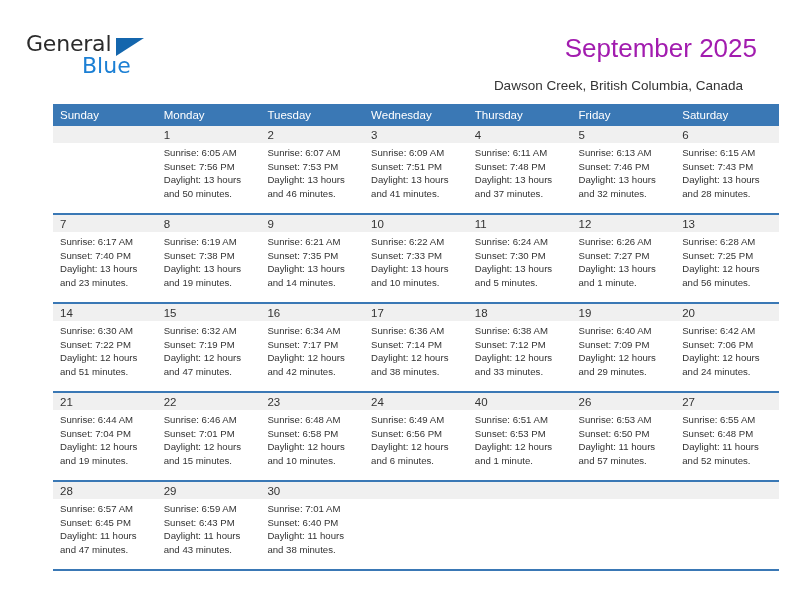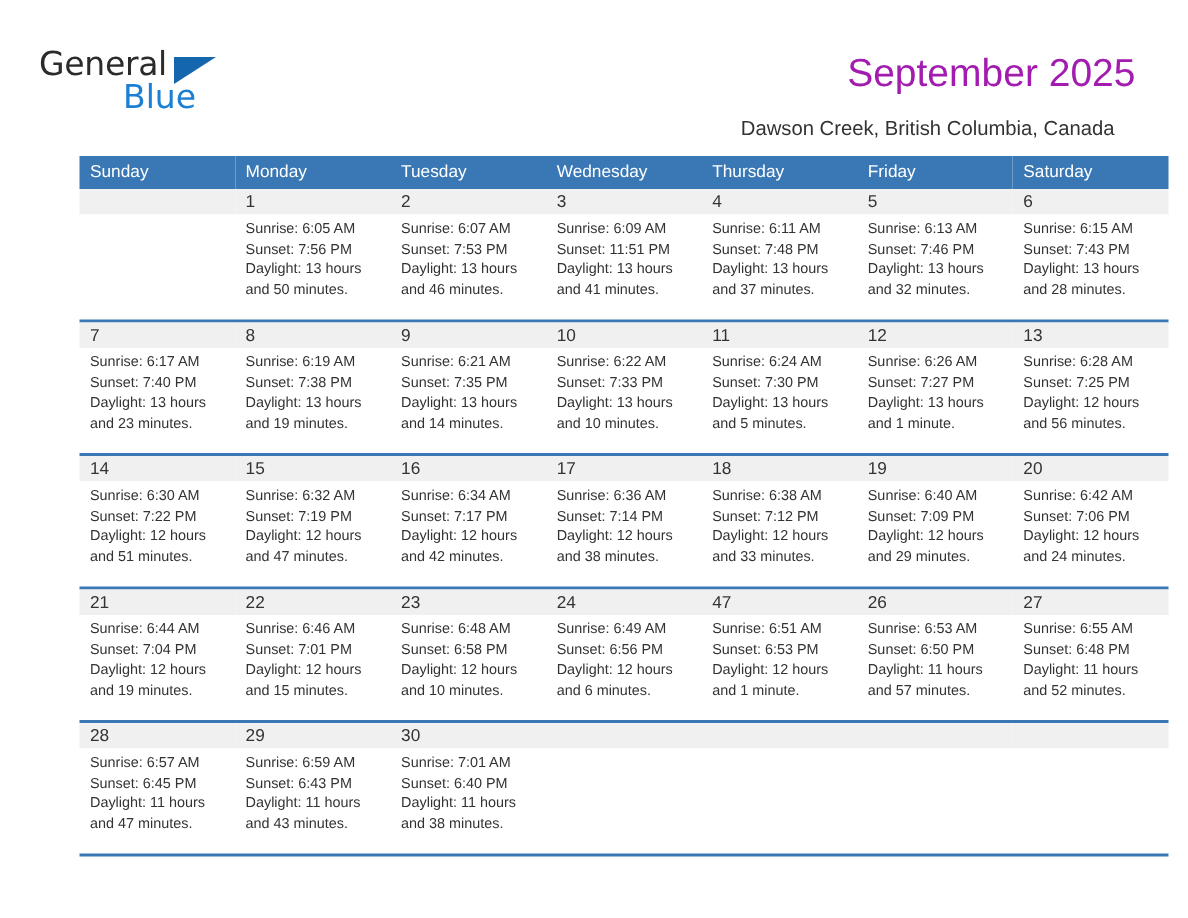--- a/index.html
+++ b/index.html
@@ -182,21 +182,21 @@
             <span class="ln">and 50 minutes.</span>
           </td>
           <td>
             <span class="ln">Sunrise: 6:07 AM</span>
             <span class="ln">Sunset: 7:53 PM</span>
             <span class="ln">Daylight: 13 hours</span>
             <span class="ln">and 46 minutes.</span>
           </td>
           <td>
             <span class="ln">Sunrise: 6:09 AM</span>
-            <span class="ln">Sunset: 11:51 PM</span>
+            <span class="ln">Sunset: 7:51 PM</span>
             <span class="ln">Daylight: 13 hours</span>
             <span class="ln">and 41 minutes.</span>
           </td>
           <td>
             <span class="ln">Sunrise: 6:11 AM</span>
             <span class="ln">Sunset: 7:48 PM</span>
             <span class="ln">Daylight: 13 hours</span>
             <span class="ln">and 37 minutes.</span>
           </td>
           <td>
@@ -325,21 +325,21 @@
           </td>
         </tr>
         <tr class="week-sep">
           <td colspan="7"></td>
         </tr>
         <tr class="daynum-row">
           <td>21</td>
           <td>22</td>
           <td>23</td>
           <td>24</td>
-          <td>47</td>
+          <td>40</td>
           <td>26</td>
           <td>27</td>
         </tr>
         <tr class="info-row">
           <td>
             <span class="ln">Sunrise: 6:44 AM</span>
             <span class="ln">Sunset: 7:04 PM</span>
             <span class="ln">Daylight: 12 hours</span>
             <span class="ln">and 19 minutes.</span>
           </td>

